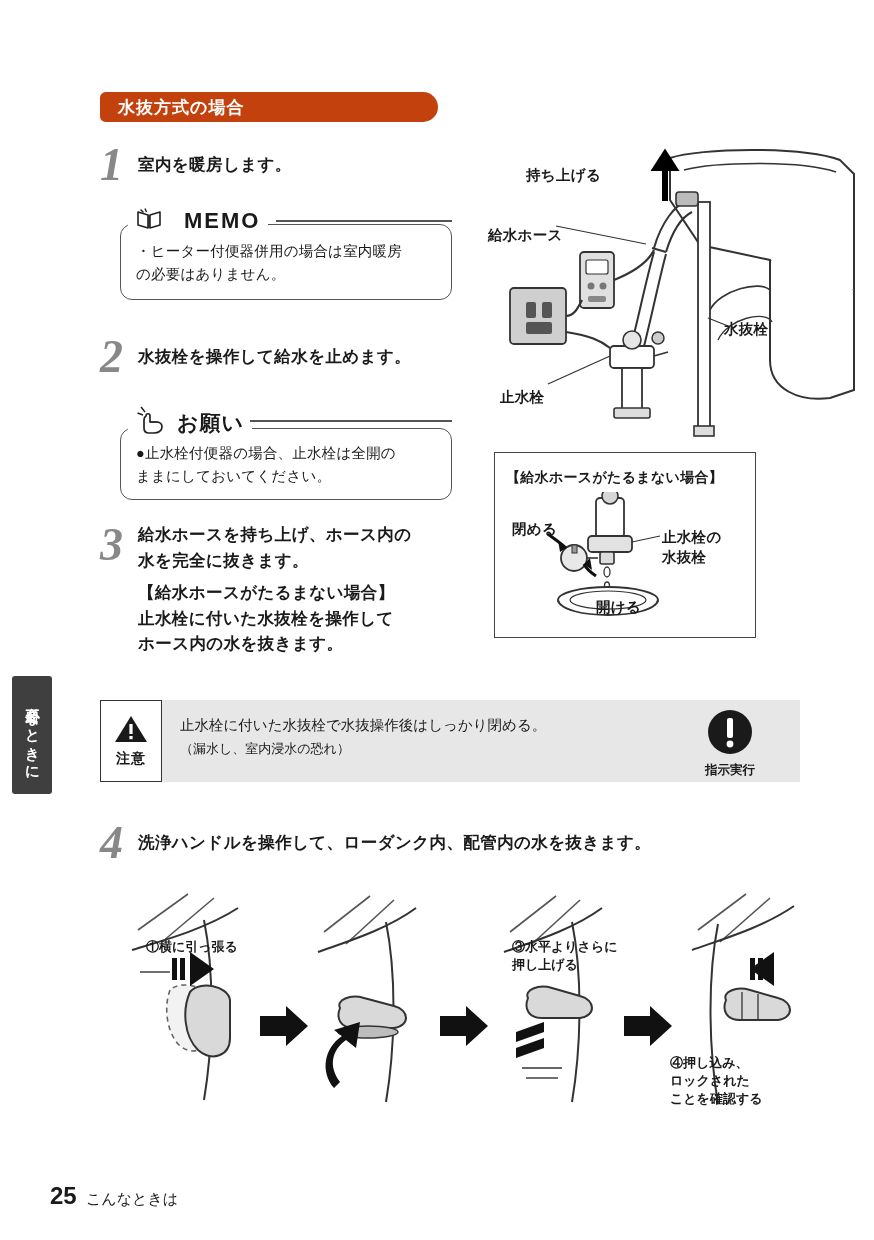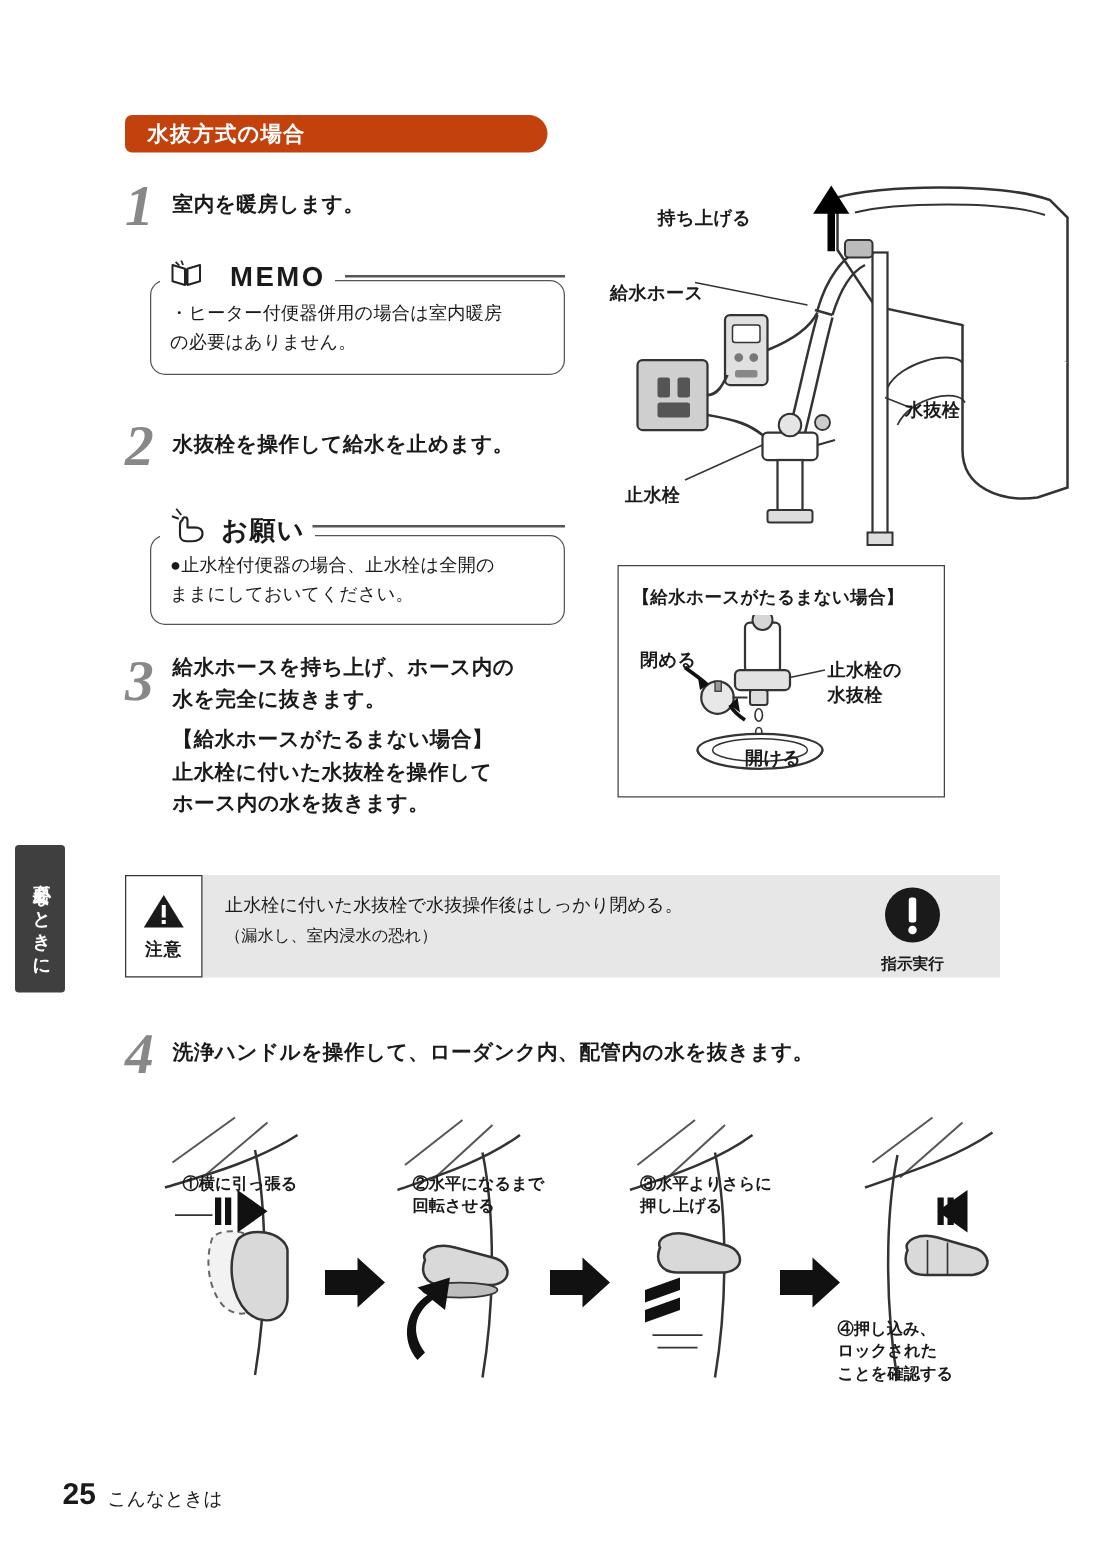--- a/index.html
+++ b/index.html
@@ -441,22 +441,20 @@
 
       <g>
         <path d="M592 72 L616 89 L592 106 Z" fill="#111" transform="translate(1248,0) scale(-1,1)"></path>
         <rect x="632" y="78" width="5" height="22" fill="#111"></rect>
         <rect x="640" y="78" width="5" height="22" fill="#111"></rect>
       </g>
     </g>
   </svg>
 
   <div class="fig-caption" style="left:146px; top:938px;">①横に引っ張る</div>
-  <div class="fig-caption" style="left:330px; top:938px;">②水平になるまで
-  回転させる</div>
   <div class="fig-caption" style="left:512px; top:938px;">③水平よりさらに
   押し上げる</div>
   <div class="fig-caption" style="left:670px; top:1054px;">④押し込み、
   ロックされた
   ことを確認する</div>
 
   <div class="footer-num">25</div>
   <div class="footer-text">こんなときは</div>
 
 </div>

